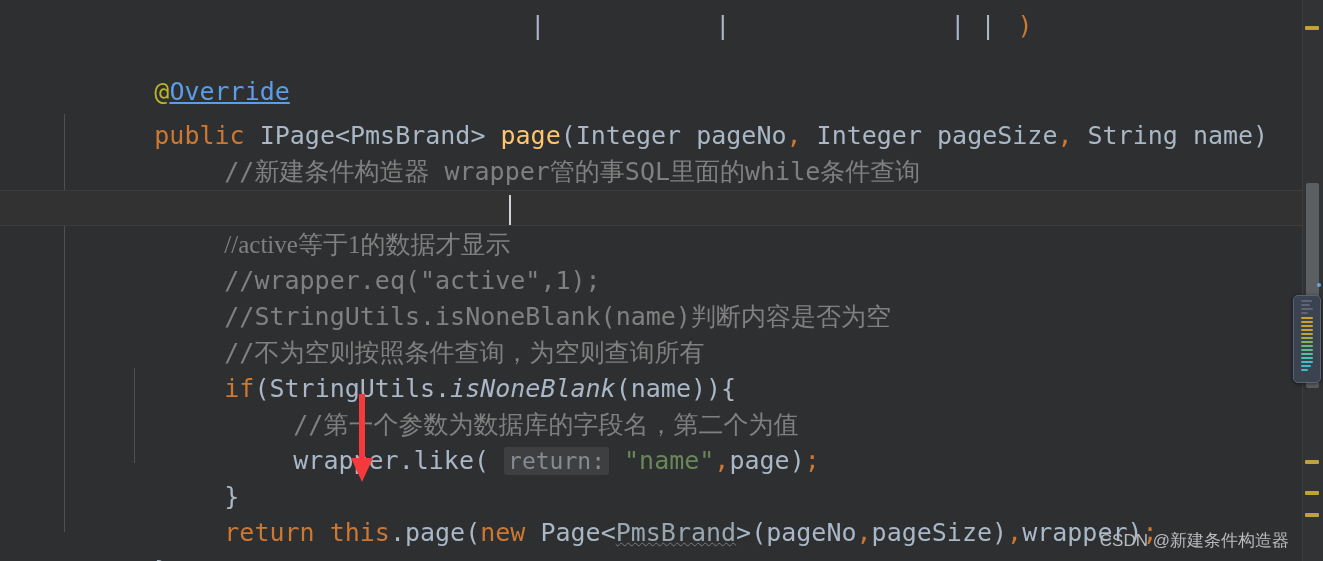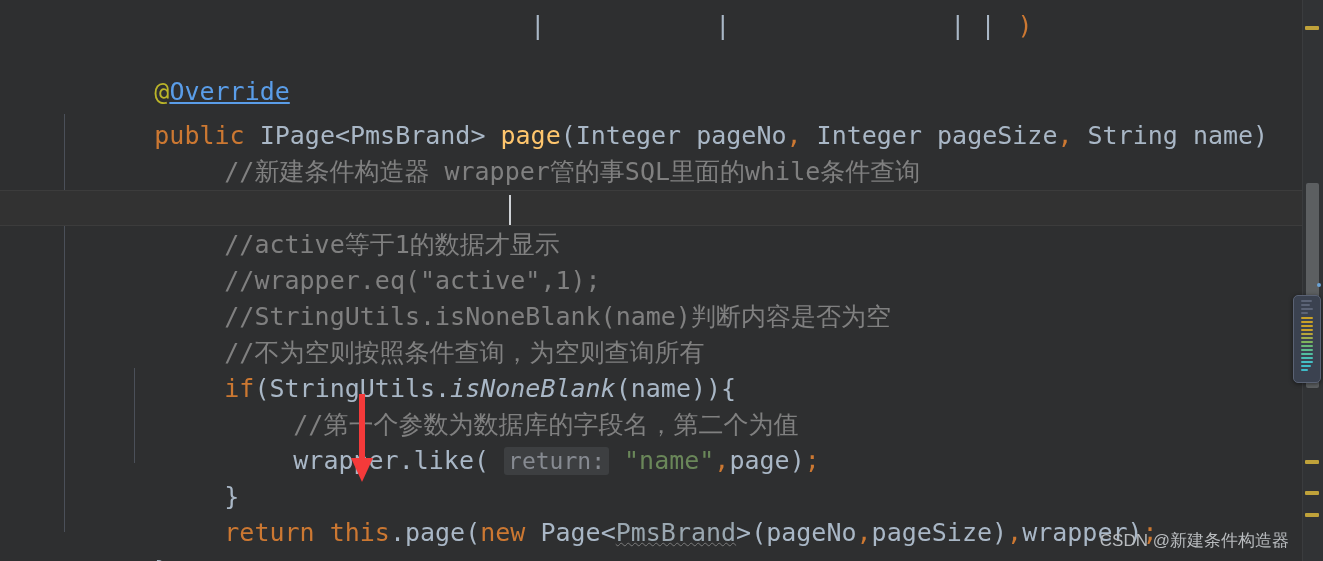--- a/index.html
+++ b/index.html
@@ -203,21 +203,21 @@
 
     <div class="line" style="top:118px;">
       <span class="txt" style="padding-left:134px;"><span class="cmt">//新建条件构造器 wrapper管的事SQL里面的while条件查询</span></span>
     </div>
 
     <div class="line" style="top:154px;">
       <span class="txt" style="padding-left:134px;"><span class="ident">QueryWrapper&lt;PmsBrand&gt; wrapper = </span><span class="kw">new</span><span class="ident"> QueryWrapper&lt;&gt;()</span><span class="semi">;</span></span>
     </div>
 
     <div class="line caret-line" style="top:190px;">
-      <span class="txt" style="padding-left:134px;"><span class="cmt">//active等于1的数据才显示</span></span>
+      <span class="txt" style="padding-left:134px;font-family:Liberation Serif, serif;"><span class="cmt">//active等于1的数据才显示</span></span>
       <span class="caret" style="left:509px; top:4px; height:30px;"></span>
     </div>
 
     <div class="line" style="top:227px;">
       <span class="txt" style="padding-left:134px;"><span class="cmt">//wrapper.eq("active",1);</span></span>
     </div>
 
     <div class="line" style="top:263px;">
       <span class="txt" style="padding-left:134px;"><span class="cmt">//StringUtils.isNoneBlank(name)判断内容是否为空</span></span>
     </div>

